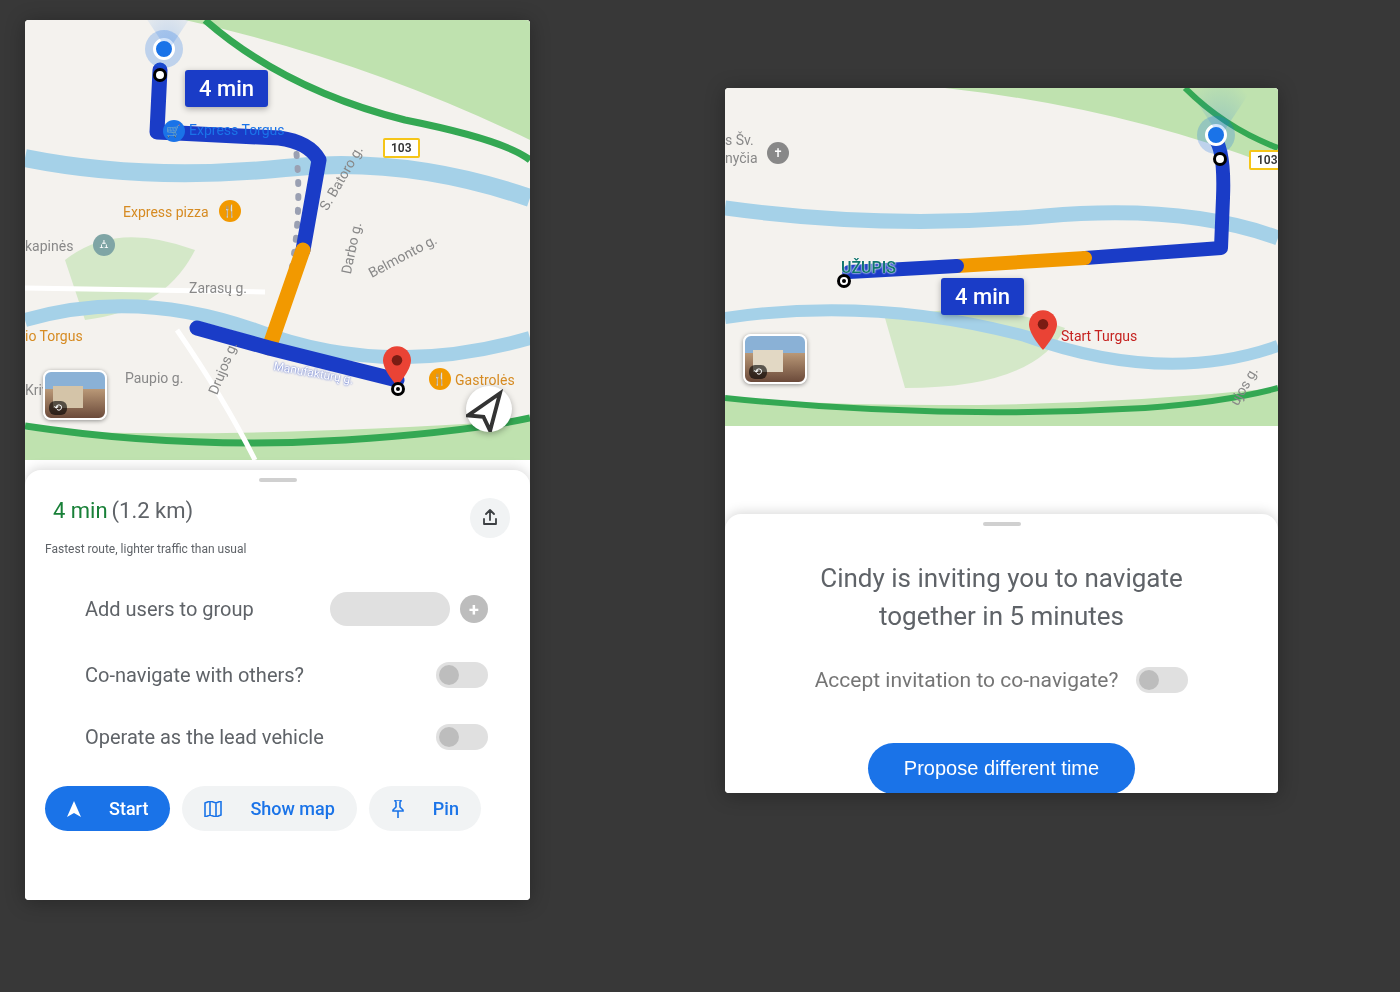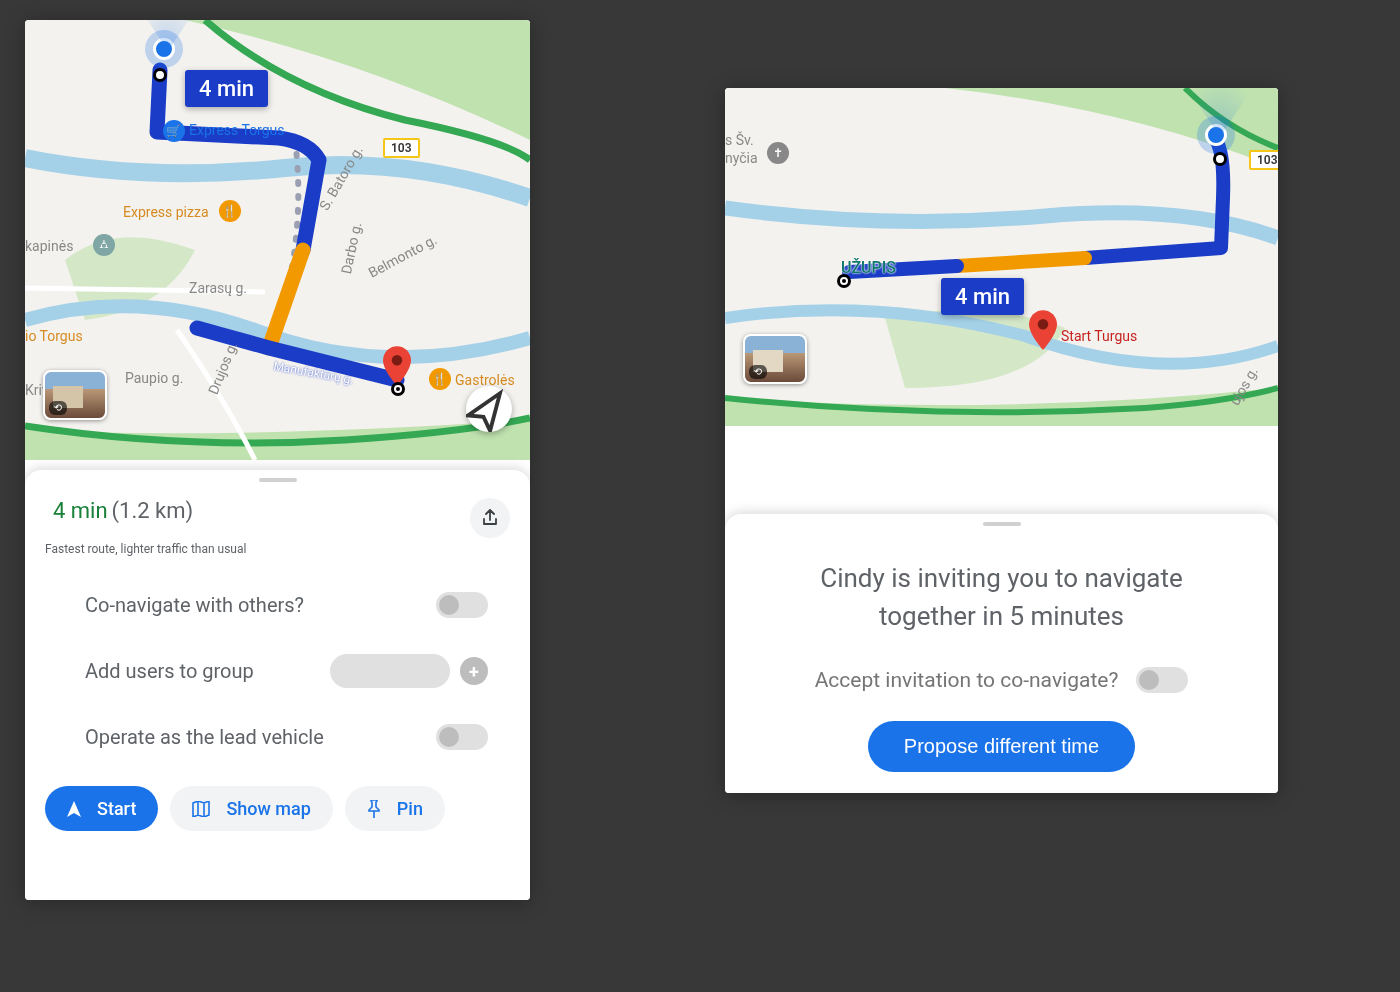--- a/index.html
+++ b/index.html
@@ -247,21 +247,21 @@
 
   .action-row {
     display: flex;
     gap: 12px;
     padding: 18px 20px;
     align-items: center;
   }
   .btn {
     display: flex;
     align-items: center;
-    gap: 16px;
+    gap: 28px;
     padding: 12px 22px;
     border-radius: 30px;
     font-size: 18px;
     font-weight: 500;
     white-space: nowrap;
   }
   .btn-primary { background: #1a73e8; color: #fff; }
   .btn-secondary { background: #f1f3f4; color: #1a73e8; }
 
   .invite-text {
@@ -271,21 +271,21 @@
     padding: 28px 52px 24px;
     line-height: 1.45;
   }
   .accept-row {
     display: flex;
     align-items: center;
     justify-content: center;
     gap: 18px;
     font-size: 21px;
     color: #757575;
-    padding: 8px 0 28px;
+    padding: 8px 0 50px;
   }
   .propose-btn {
     display: block;
     margin: 0 auto;
     background: #1a73e8;
     color: #fff;
     font-size: 20px;
     padding: 14px 36px;
     border-radius: 30px;
     border: none;
@@ -380,30 +380,30 @@
       </div>
       <div class="share-icon-btn">
         <svg width="16" height="18" viewBox="0 0 16 18">
             <path d="M8 1 L8 11 M4 5 L8 1 L12 5 M2 10 v5 h12 v-5" fill="none" stroke="#3c4043" stroke-width="1.8" stroke-linecap="round" stroke-linejoin="round"></path>
           </svg>
       </div>
     </div>
     <div class="route-desc">Fastest route, lighter traffic than usual</div>
 
     <div class="option-row">
-      <span>Co-navigate  with others?</span>
-      <div class="toggle"></div>
-    </div>
-
-    <div class="option-row">
       <span>Add users to group</span>
       <div style="display:flex; align-items:center;">
         <div class="pill-input"></div>
         <div class="plus-circle">+</div>
       </div>
+    </div>
+
+    <div class="option-row">
+      <span>Co-navigate  with others?</span>
+      <div class="toggle"></div>
     </div>
 
     <div class="option-row">
       <span>Operate as the lead vehicle</span>
       <div class="toggle"></div>
     </div>
 
     <div class="action-row">
       <div class="btn btn-primary">
         <svg width="14" height="16" viewBox="0 0 14 16">

